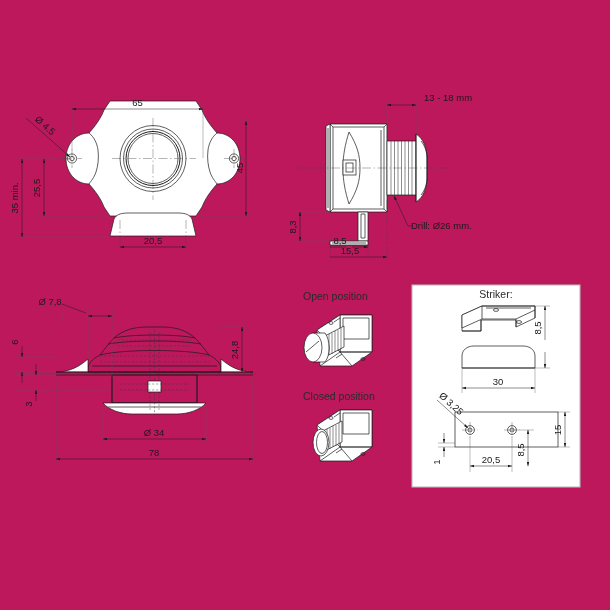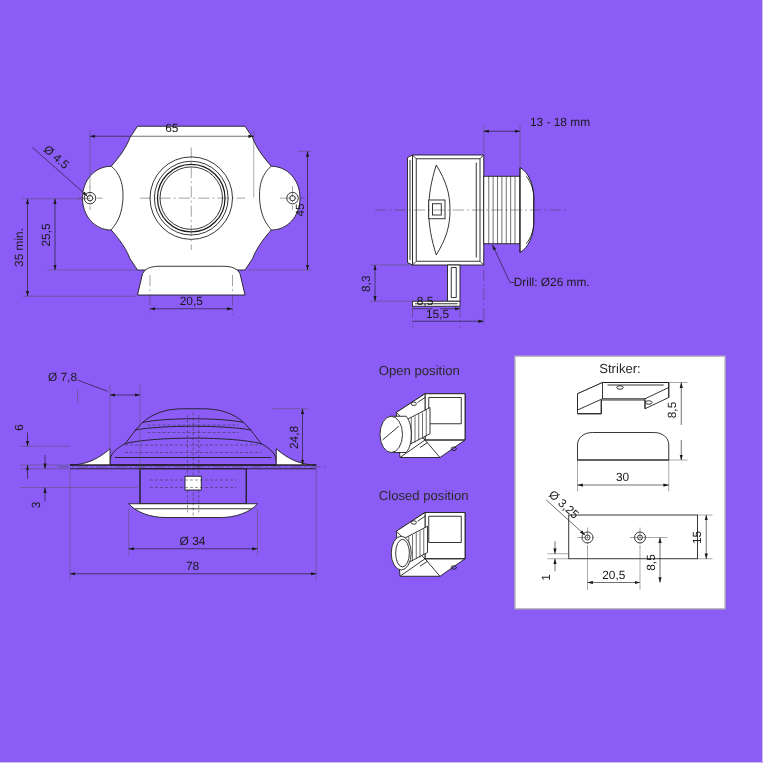--- a/index.html
+++ b/index.html
@@ -4,21 +4,21 @@
 <style>
   html, body {
     margin: 0;
     padding: 0;
     background: #ffffff;
   }
   #sheet {
     position: relative;
     width: 610px;
     height: 610px;
-    background: #8b5cf6;
+    background: #be185d;
     font-family: "Liberation Sans", sans-serif;
     overflow: hidden;
   }
   svg.dwg {
     position: absolute;
     left: 0;
     top: 0;
     width: 610px;
     height: 610px;
   }

